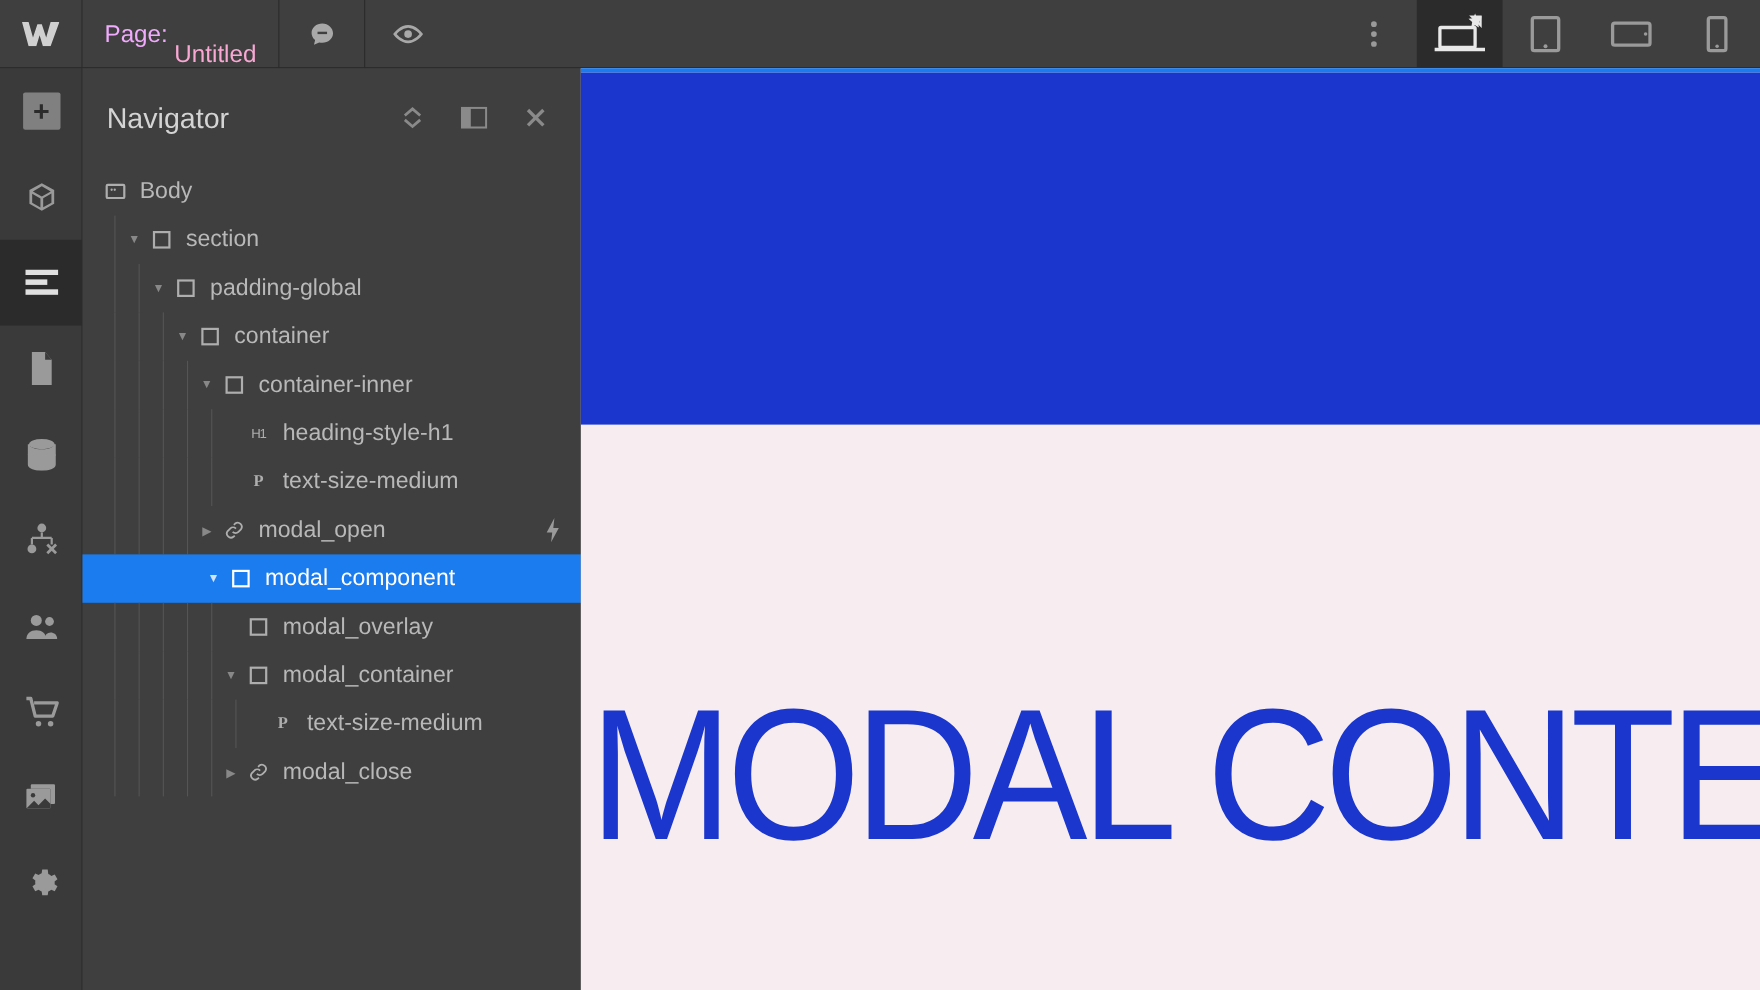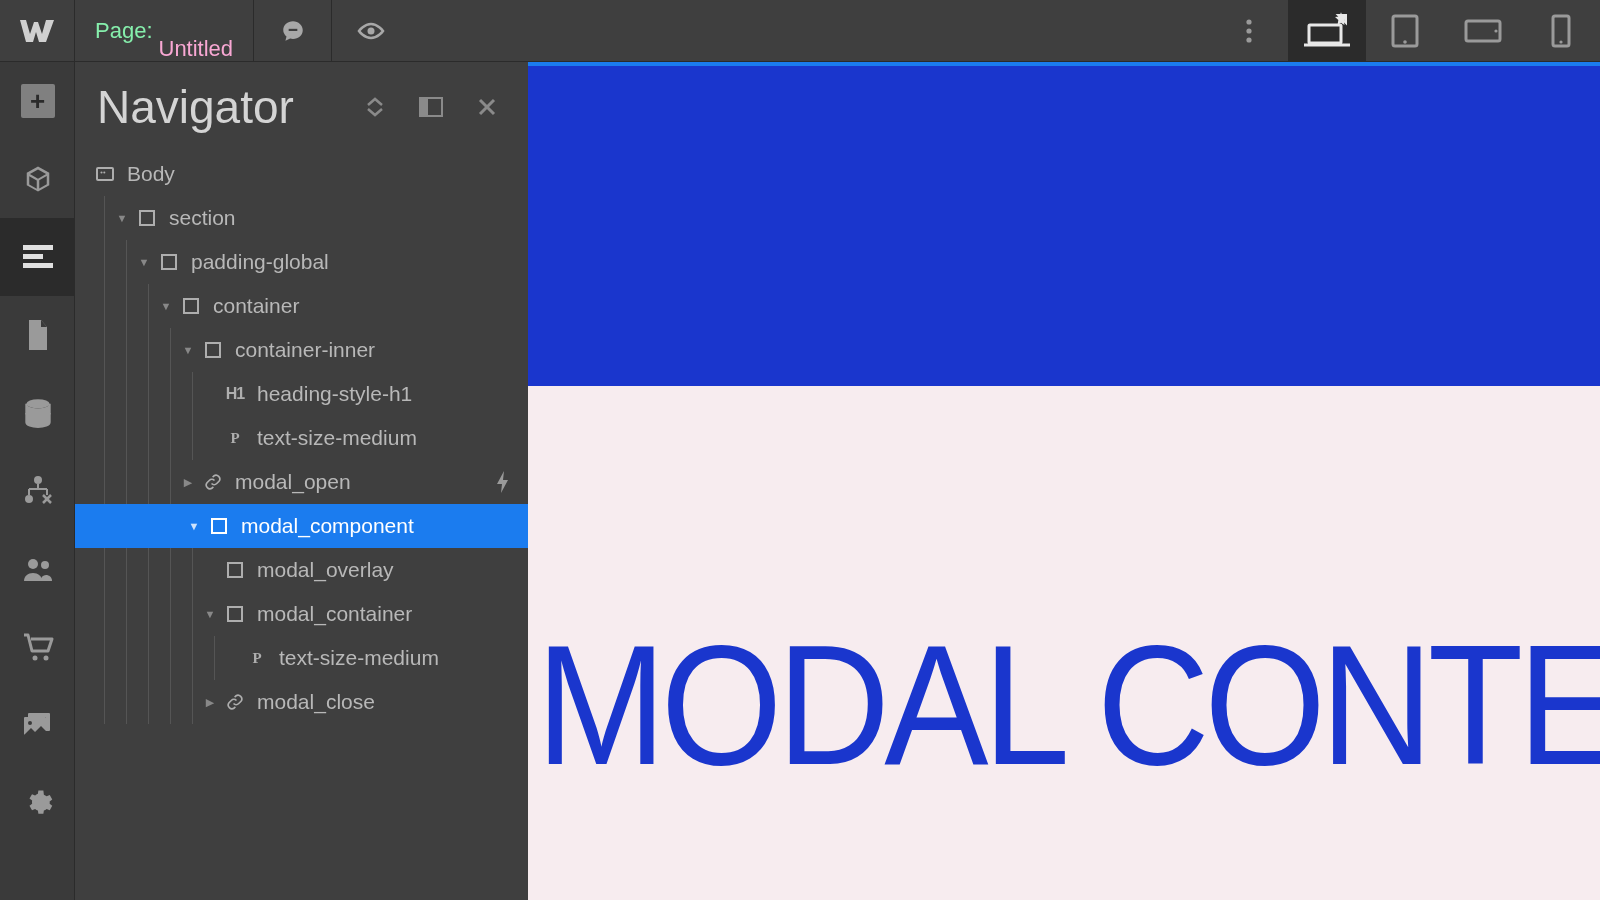--- a/index.html
+++ b/index.html
@@ -2,51 +2,51 @@
 <html><head>
 <meta charset="utf-8">
 <style>
   * { box-sizing: border-box; margin: 0; padding: 0; }
   html, body { width: 1600px; height: 900px; overflow: hidden; font-family: -apple-system, Arial, sans-serif; background: #2e2e2e; }
   
   
   .topbar { height: 62px; background: #3f3f3f; display: flex; align-items: center; border-bottom: 1px solid #2b2b2b; }
   .logo-cell { width: 75px; height: 62px; display:flex; align-items:center; justify-content:center; border-right:1px solid #2b2b2b; }
   .page-cell { display:flex; align-items:center; padding: 0 20px; height:62px; border-right:1px solid #2b2b2b; font-size:22px; color:#b5b5b5; }
-  .page-cell .label { color:#86efac; margin-right:6px; }
+  .page-cell .label { color:#f0abfc; margin-right:6px; }
   .page-cell .name { color:#f9a8d4;margin-top:37px; }
   .topbtn { width:78px; height:62px; display:flex; align-items:center; justify-content:center; border-right:1px solid #2b2b2b; }
   .top-spacer { flex:1; }
   .device-btn { width:78px; height:62px; display:flex; align-items:center; justify-content:center; }
   .device-btn.active { background:#2b2b2b; }
   
   .main { display:flex; height: calc(900px - 62px); }
   
   
   .rail { width:75px; background:#3a3a3a; border-right:1px solid #2b2b2b; display:flex; flex-direction:column; }
   .rail-btn { width:75px; height:78px; display:flex; align-items:center; justify-content:center; }
   .rail-btn.active { background:#2b2b2b; }
   .rail-btn.add .plusbox { width:34px; height:34px; background:#808080; display:flex; align-items:center; justify-content:center; color:#2b2b2b; font-size:26px; font-weight:bold; border-radius:2px;}
   .rail-spacer { flex:1; }
   
   
   .panel { width: calc(528px - 75px); background:#3f3f3f; display:flex; flex-direction:column; }
   .panel-header { height:90px; display:flex; align-items:center; padding: 0 22px; }
-  .panel-title { font-size:46px; color:#d4d4d4; font-weight:400; flex:1; }
+  .panel-title { font-size:26px; color:#d4d4d4; font-weight:400; flex:1; }
   .panel-hbtn { width:38px; height:38px; display:flex; align-items:center; justify-content:center; margin-left:18px; }
   
   .tree { flex:1; }
   .tree-row { height:44px; display:flex; align-items:center; font-size:21px; color:#b8b8b8; position:relative; }
   .tree-row.selected { background:#1b7cef; color:#fff; }
   .tree-row .toggle { width:14px; display:inline-flex; justify-content:center; color:#888; font-size:11px; margin-right:6px; }
   .tree-row.selected .toggle { color:#cfe3fb; }
   .tree-row .icon-slot { width:24px; display:inline-flex; align-items:center; justify-content:center; margin-right:10px; }
   .boxicon { width:16px; height:16px; border:2px solid #aeaeae; }
   .tree-row.selected .boxicon { border-color:#fff; }
-  .heading-icon { font-size:16px; font-weight:bold; color:#aeaeae; letter-spacing:-1px; }
+  .heading-icon { font-size:12px; font-weight:normal; color:#aeaeae; letter-spacing:-1px; }
   .para-icon { font-size:15px; font-weight:bold; color:#aeaeae; font-family: Georgia, serif; }
   .link-icon svg { width:18px; height:18px; }
   .tree-row .interaction-badge { position:absolute; right:18px; }
   .guide { width:22px; align-self:stretch; position:relative; }
   .guide::before { content:""; position:absolute; left:11px; top:0; bottom:0; width:1px; background:#555; }
   .browser-icon { width:18px; height:14px; border:2px solid #aeaeae; border-radius:2px; position:relative; }
   .browser-icon::before { content:""; position:absolute; top:2px; left:2px; width:3px; height:3px; background:#aeaeae; border-radius:50%; box-shadow: 4px 0 0 #aeaeae; transform:scale(.7); }
   
   
   .canvas { flex:1; background:#f7ecef; position:relative; border-top:4px solid #1b7cef; }

